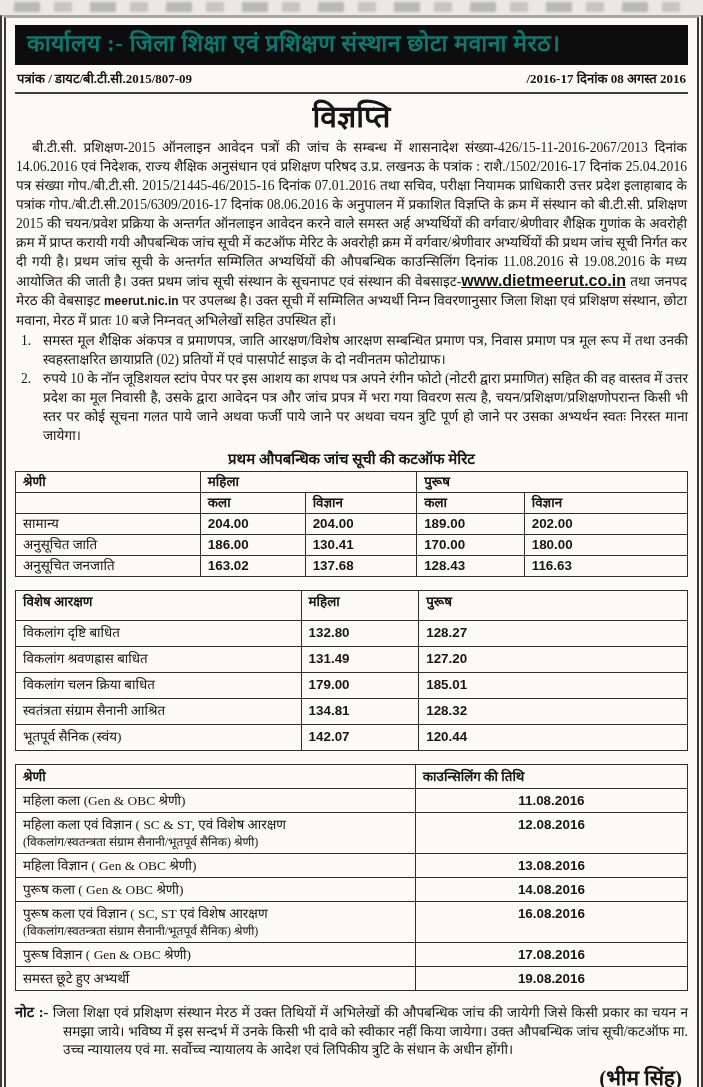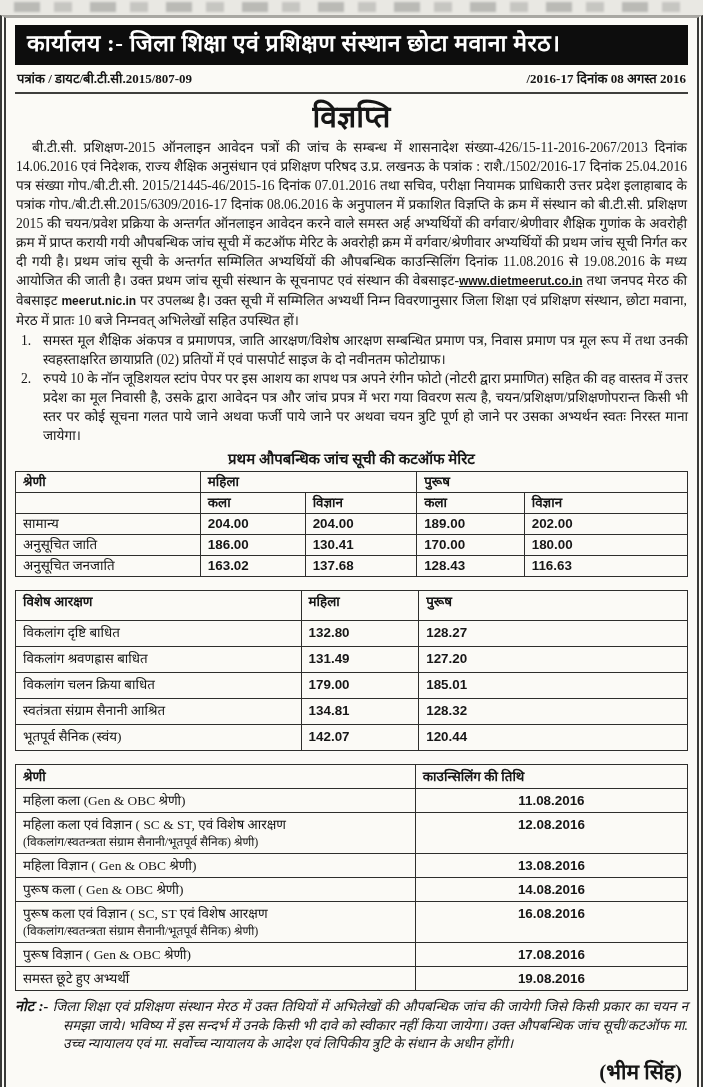--- a/index.html
+++ b/index.html
@@ -24,37 +24,37 @@
     height:1072px;
     border-top:3px solid #a9a8a3;
     border-left:6px double #3a3a38;
     border-right:6px double #3a3a38;
     background:#fbfaf6;
     padding:0 9px;
     overflow:hidden;
   }
   .office-bar {
     margin-top:7px;
-    background:#0d0d0d; color:#ffffff;
+    background:#0d0d0d; color:#0f766e;
     font-weight:bold; font-size:23px; line-height:26px;
     padding:6px 12px 8px 12px;
     letter-spacing:.5px;
   }
   .ref-row {
     display:flex; justify-content:space-between; align-items:flex-end;
     border-bottom:2px solid #3f3f3d;
     padding:4px 2px 5px 2px;
     font-size:13px; font-weight:600;
   }
   .doc-title { text-align:center; font-size:30px; font-weight:bold; padding:1px 0 2px 0; }
   .body-para {
     font-size:13.6px; line-height:19px; text-align:justify; text-indent:16px;
     padding:0 1px;
   }
-  .website1 { font-weight:bold; text-decoration:underline; font-family:"Liberation Sans","DejaVu Sans",sans-serif; font-size:12px; }
+  .website1 { font-weight:bold; text-decoration:underline; font-family:"Liberation Sans","DejaVu Sans",sans-serif; font-size:16px; }
   .website2 { font-weight:bold; font-family:"Liberation Sans","DejaVu Sans",sans-serif; font-size:12px; }
   .doc-list { margin-top:1px; }
   .doc-list-item { display:flex; font-size:13.6px; line-height:19px; }
   .doc-list-item .num-col { width:28px; flex:0 0 28px; padding-left:6px; }
   .doc-list-item .item-text { flex:1; text-align:justify; }
   .cutoff-title { text-align:center; font-weight:bold; font-size:15px; padding:3px 0 3px 0; }
   table { width:100%; border-collapse:collapse; table-layout:fixed; }
   td,th { border:1.6px solid #2e2e2c; text-align:left; vertical-align:top; overflow:hidden; white-space:nowrap; }
   th { font-weight:600; }
   .t1 td,.t1 th { font-size:13.4px; padding:1px 7px 2px 7px; line-height:17px; }
@@ -63,23 +63,23 @@
   .t2 td { padding-top:3px; padding-bottom:4px; }
   .t3 td,.t3 th { font-size:13.4px; padding:2px 7px 2px 7px; line-height:19px; }
   .num {
     font-family:"Liberation Sans","DejaVu Sans",sans-serif;
     font-weight:bold; font-size:12.8px;
   }
   .date-cell { text-align:center; }
   .sub-label { font-size:12px; line-height:17px; white-space:normal; }
   .gap13 { height:13px; }
   .note-block {
-    margin-top:6px;
+    margin-top:12px;
     font-size:13.6px; line-height:18.5px; text-align:justify;
-    padding-left:48px; text-indent:-48px;font-style:italic;
+    padding-left:48px; text-indent:-48px;
   }
   .note-label { font-weight:bold; font-size:14.5px; }
   .sig-name { text-align:right; font-size:21px; font-weight:bold; line-height:27px; margin-top:5px; padding-right:6px; }
 </style>
 </head>
 <body>
 
 <div class="scan-top"></div>
 
 <div class="frame">

